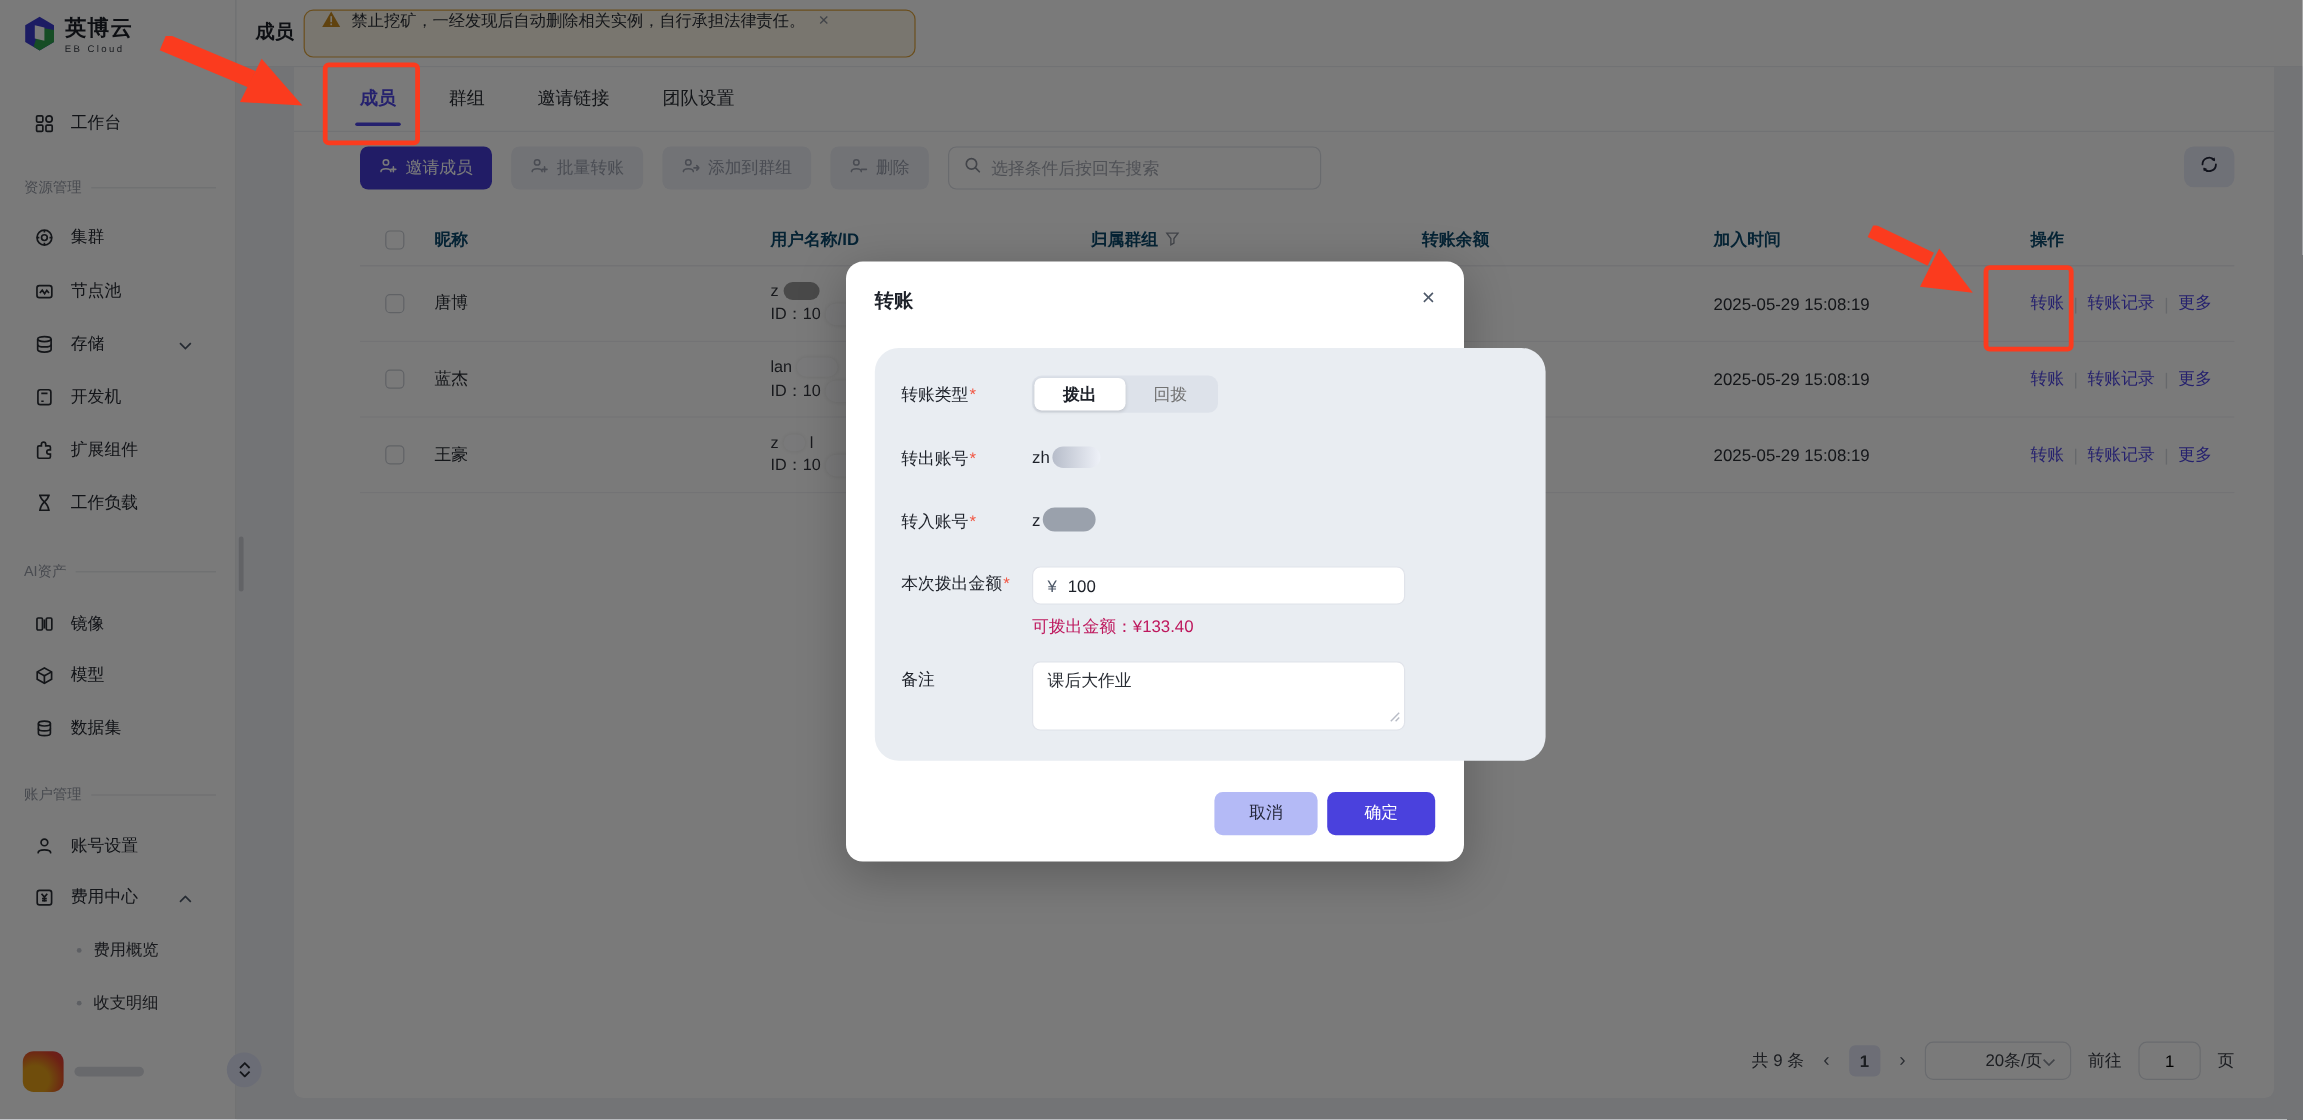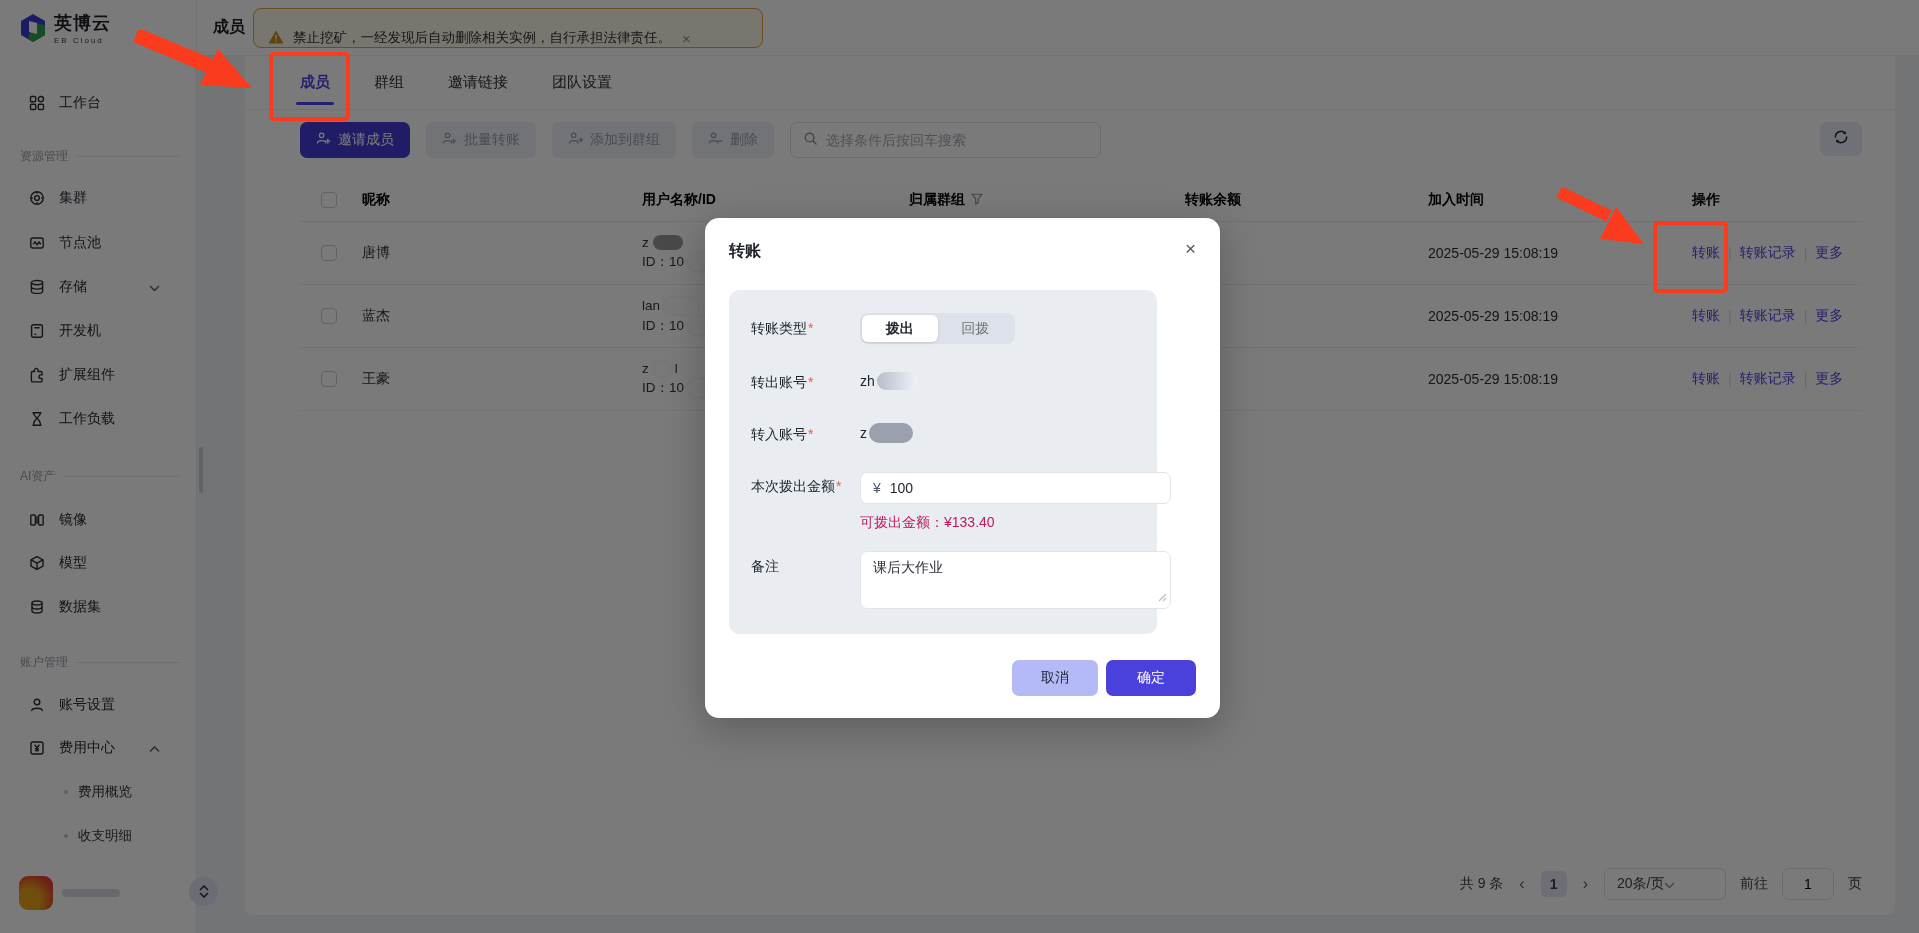--- a/index.html
+++ b/index.html
@@ -24,21 +24,21 @@
   .avatar { position:absolute; left:19px; top:876px; width:34px; height:34px; border-radius:9px;
     background:radial-gradient(circle at 30% 70%, #e8a11b 0 35%, #e4452c 75%, #d93a49 100%); }
   .user-redact { position:absolute; left:62px; top:889px; width:58px; height:8px; border-radius:4px; background:#dadce2; }
   .collapse-pill { position:absolute; left:189px; top:877px; width:29px; height:29px; border-radius:50%; background:#dfe3f7; z-index:2;
     display:flex; flex-direction:column; align-items:center; justify-content:center; gap:1px; cursor:pointer; }
 
   
   #topbar { position:absolute; left:197px; top:0; width:1722px; height:56px; background:#fff; border-bottom:1px solid #eceef2; }
   .page-title { position:absolute; left:16px; top:17px; font-size:16px; font-weight:700; }
   .warn-banner { position:absolute; left:56px; top:8px; height:40px; width:510px; border:1px solid #dfa43c; background:#fdf7e8;
-    border-radius:8px; display:flex; align-items:flex-end; gap:9px; padding:0 14px; font-size:13.5px; color:#2b2f36; }
+    border-radius:8px; display:flex; align-items:flex-start; gap:9px; padding:0 14px; font-size:13.5px; color:#2b2f36; }
   .warn-close { margin-left:2px; color:#8a8f99; font-size:15px; cursor:pointer; }
   .top-links { position:absolute; right:28px; top:0; height:56px; display:flex; align-items:center; gap:30px; font-size:14px; }
   .balance-num { font-size:17px; font-weight:700; margin-left:2px; }
 
   
   #card { position:absolute; left:245px; top:56px; width:1650px; height:859px; background:#fff; border-radius:0 0 8px 8px; }
   .tabs-row { position:absolute; left:0; top:0; width:100%; height:54px; border-bottom:1px solid #eceef2; display:flex; align-items:center; padding-left:55px; gap:44px; }
   .tab { font-size:15px; color:#2b2f36; cursor:pointer; position:relative; height:54px; display:flex; align-items:center; }
   .tab.active { color:#4f46e5; font-weight:700; }
   .tab.active::after { content:""; position:absolute; left:-4px; right:-4px; bottom:5px; height:3px; border-radius:2px; background:#4f46e5; }
@@ -48,46 +48,46 @@
   .btn-primary { background:#453cd6; color:#fff; }
   .btn-disabled { background:#eef0f6; color:#9ba0ae; cursor:not-allowed; }
   .search-box { width:311px; height:36px; border:1px solid #dcdfe6; border-radius:7px; background:#fff; display:flex; align-items:center; gap:8px; padding:0 12px; }
   .search-box input { border:none; outline:none; font-size:14px; width:100%; color:#1d2129; font-family:inherit; }
   .search-box input::placeholder { color:#a6aab4; }
   .refresh-btn { position:absolute; left:1575px; top:66px; width:42px; height:34px; background:#e9ecf8; border-radius:8px;
     display:flex; align-items:center; justify-content:center; cursor:pointer; }
 
   .tbl { position:absolute; left:55px; top:122px; width:1562px; }
   .trow { display:grid; grid-template-columns:48px 280px 267px 276px 243px 264px 1fr; align-items:center; }
-  .thead { height:44px; font-size:14px; font-weight:700; color:#000000; border-bottom:1px solid #ececf0; }
+  .thead { height:44px; font-size:14px; font-weight:700; color:#0c4a6e; border-bottom:1px solid #ececf0; }
   .tbody-row { height:63px; border-bottom:1px solid #f0f1f4; font-size:14px; color:#2b2f36; }
   .cell { padding-left:14px; display:flex; align-items:center; gap:6px; }
   .cbx { width:16px; height:16px; border:1px solid #c9cdd4; border-radius:4px; background:#fff; margin-left:7px; cursor:pointer; }
   .uid-cell { flex-direction:column; align-items:flex-start; gap:3px; justify-content:center; font-size:13.5px; }
   .uid-line { display:flex; align-items:center; gap:4px; color:#33363d; }
   .redact { display:inline-block; border-radius:9px; }
   .redact-white { background:#fdfdfe; box-shadow:0 0 4px rgba(0,0,0,.10); }
   .redact-gray { background:#9a9a9a; }
   .act-links { display:flex; align-items:center; gap:8px; font-size:14px; color:#4f46e5; }
   .act-links .sep { color:#d6d9e0; }
   .act-links span[data-interactable="true"] { cursor:pointer; }
 
   .pager { position:absolute; right:33px; top:812px; display:flex; align-items:center; gap:14px; font-size:14px; color:#3b3f47; }
   .pg-arrow { color:#5a5f6a; font-size:16px; cursor:pointer; padding:0 2px; }
   .pg-current { min-width:26px; height:26px; background:#e4e7f6; border-radius:5px; display:flex; align-items:center; justify-content:center; font-weight:700; cursor:pointer; }
-  .pg-size { width:122px; height:32px; border:1px solid #dcdfe6; border-radius:7px; display:flex; align-items:center; justify-content:flex-start; padding:0 12px; cursor:pointer; background:#fff; }
+  .pg-size { width:122px; height:32px; border:1px solid #dcdfe6; border-radius:7px; display:flex; align-items:center; justify-content:flex-end; padding:0 12px; cursor:pointer; background:#fff; }
   .pg-goto { width:52px; height:32px; border:1px solid #dcdfe6; border-radius:7px; text-align:center; font-size:14px; outline:none; background:#fff; font-family:inherit; }
 
   
   #overlay { position:absolute; inset:0; background:rgba(0,0,0,.52); z-index:10; }
   #modal { position:absolute; left:705px; top:218px; width:515px; height:500px; background:#fff; border-radius:14px; z-index:20;
     box-shadow:0 10px 40px rgba(0,0,0,.25); }
   .m-title { position:absolute; left:24px; top:23px; font-size:16px; font-weight:700; }
   .m-close { position:absolute; right:24px; top:20px; font-size:19px; color:#4e5969; cursor:pointer; }
-  .m-panel { position:absolute; left:24px; top:72px; width:428px; height:344px; background:#e9edf2; border-radius:10px; }
+  .m-panel { position:absolute; left:24px; top:72px; width:559px; height:344px; background:#e9edf2; border-radius:20px; }
   .f-label { position:absolute; left:22px; font-size:14px; color:#1d2129; }
   .req { color:#f25643; margin-left:1px; }
   .seg { position:absolute; left:131px; top:23px; width:155px; height:31px; background:#dde2ea; border-radius:8px; padding:2px; display:flex; }
   .seg-opt { flex:1; display:flex; align-items:center; justify-content:center; font-size:14px; color:#737373; border-radius:6px; cursor:pointer; }
   .seg-opt.on { background:#fff; color:#1d2129; font-weight:700; box-shadow:0 1px 3px rgba(0,0,0,.12); }
   .m-input { position:absolute; left:131px; width:311px; height:32px; background:#fff; border:1px solid #e0e3ea; border-radius:7px;
     display:flex; align-items:center; gap:9px; padding:0 12px; font-size:14px; }
   .m-textarea { position:absolute; left:131px; width:311px; height:58px; background:#fff; border:1px solid #e0e3ea; border-radius:7px;
     padding:7px 12px; font-size:14px; color:#2b2f36; }
   .ta-grip { position:absolute; right:3px; bottom:3px; }

